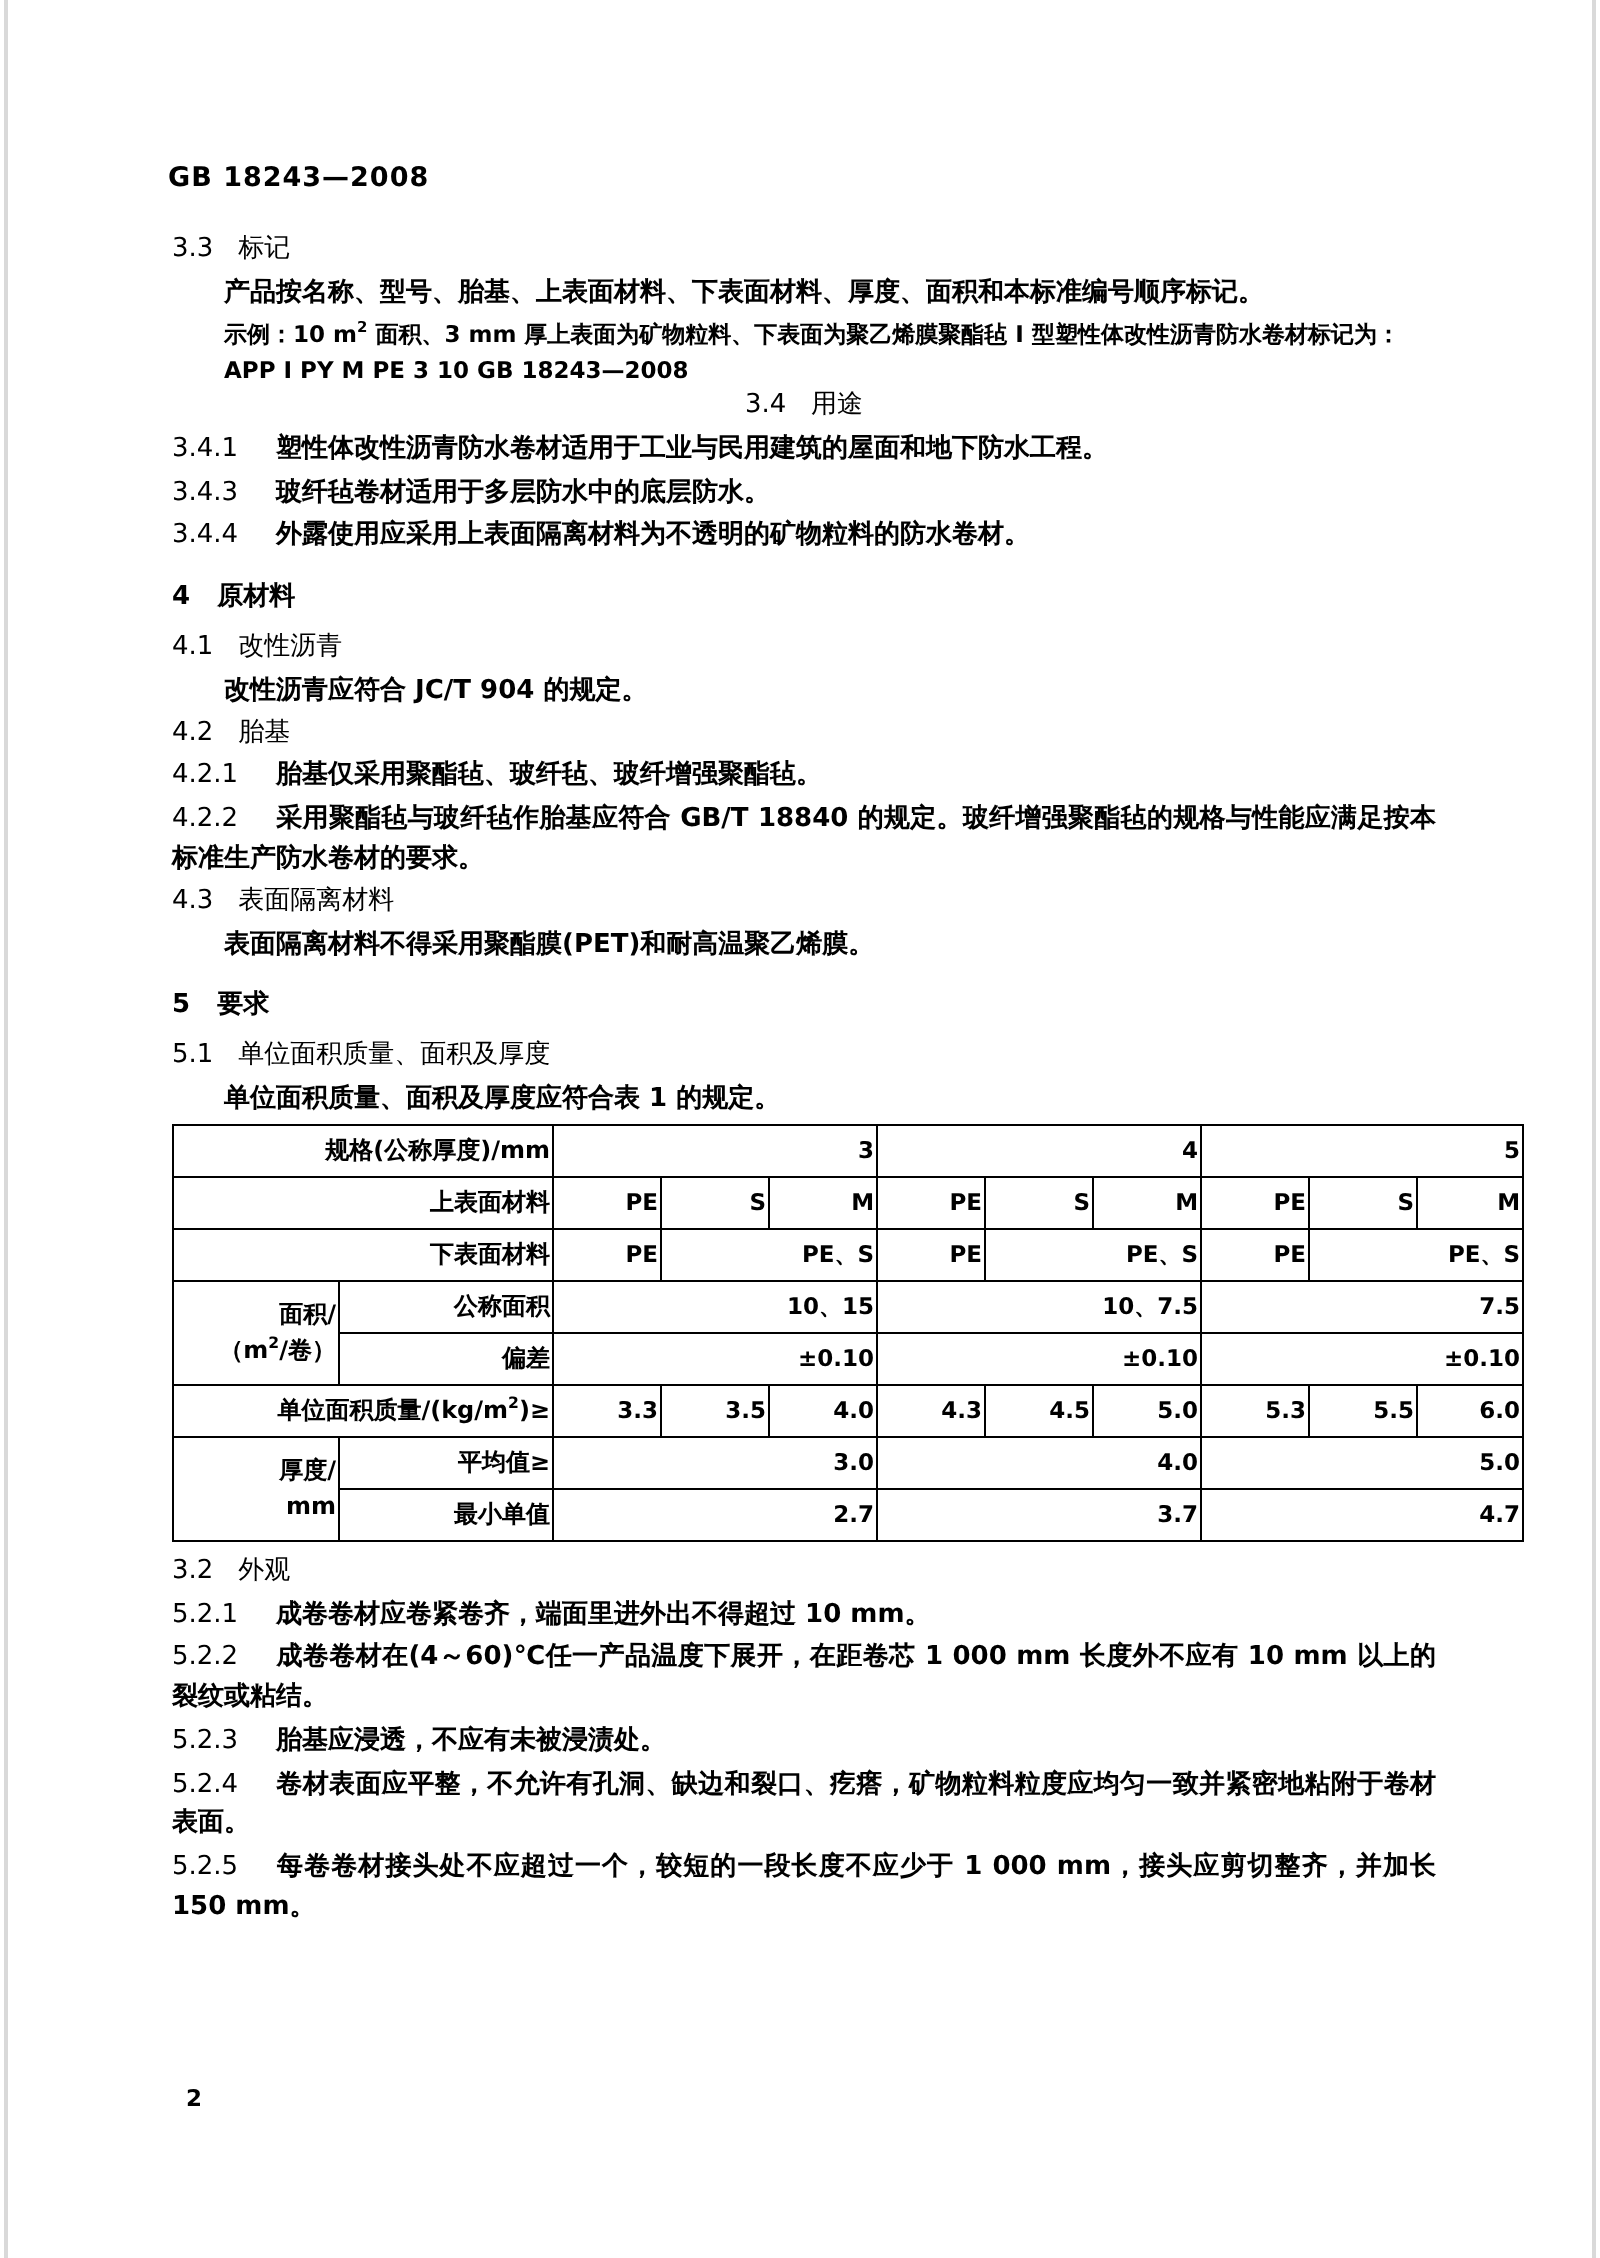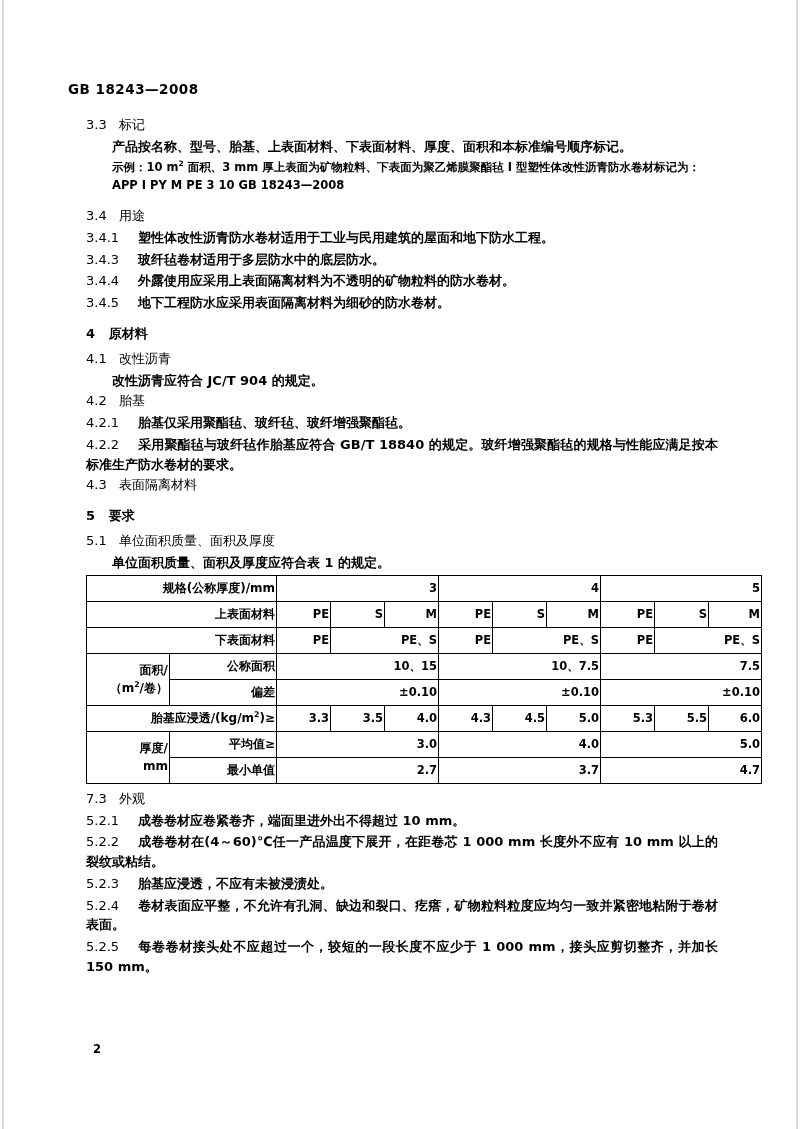--- a/index.html
+++ b/index.html
@@ -29,21 +29,21 @@
     top: 0;
     width: 2px;
     height: 1129px;
     background: #d9d9d9;
   }
   .edge-left { left: 2px; }
   .edge-right { right: 2px; }
 
   .running-head {
     position: absolute;
-    left: 68px;
+    left: 84px;
     top: 81px;
     font-weight: bold;
     font-size: 13.5px;
     letter-spacing: 0.5px;
     font-family: "DejaVu Sans", "Liberation Sans", sans-serif;
   }
 
   .body-flow {
     position: absolute;
     left: 86px;
@@ -92,21 +92,21 @@
     margin: 1px 0 0 0;
   }
   .example-code {
     font-weight: bold;
     font-size: 11.5px;
     text-align: left;
     padding-left: 26px;
     margin: 1px 0 0 0;
     line-height: 1.5;
   }
-  .gap-s { margin-top: 13px; }
+  .gap-s { margin-top: 0; text-align: center; }
 
   sup { font-size: 0.65em; vertical-align: super; line-height: 0; }
 
   
   .table-caption {
     font-weight: bold;
     font-size: 13px;
     text-align: center;
     margin: 7px 0 4px 0;
     letter-spacing: 0.5px;
@@ -166,32 +166,32 @@
 
     <p class="example"><span>示例：</span><span>10 m</span><sup>2</sup><span> 面积、3 mm 厚上表面为矿物粒料、下表面为聚乙烯膜聚酯毡 I 型塑性体改性沥青防水卷材标记为：</span></p>
 
     <p class="example-code">APP I PY M PE 3 10 GB 18243—2008</p>
 
     <div class="clause-head gap-s"><span>3.4</span>&nbsp;&nbsp;&nbsp;<span>用途</span></div>
 
     <p class="para num"><span class="nm">3.4.1</span><span>塑性体改性沥青防水卷材适用于工业与民用建筑的屋面和地下防水工程。</span></p>
     <p class="para num"><span class="nm">3.4.3</span><span>玻纤毡卷材适用于多层防水中的底层防水。</span></p>
     <p class="para num"><span class="nm">3.4.4</span><span>外露使用应采用上表面隔离材料为不透明的矿物粒料的防水卷材。</span></p>
-    <p class="para num"><span class="nm">3.4.5</span><span>地下工程防水应采用表面隔离材料为细砂的防水卷材。</span></p>
 
     <div class="sec-head"><span>4</span>&nbsp;&nbsp;&nbsp;<span>原材料</span></div>
 
     <div class="clause-head"><span>4.1</span>&nbsp;&nbsp;&nbsp;<span>改性沥青</span></div>
     <p class="para indent">改性沥青应符合 JC/T 904 的规定。</p>
 
     <div class="clause-head"><span>4.2</span>&nbsp;&nbsp;&nbsp;<span>胎基</span></div>
     <p class="para num"><span class="nm">4.2.1</span><span>胎基仅采用聚酯毡、玻纤毡、玻纤增强聚酯毡。</span></p>
     <p class="para num"><span class="nm">4.2.2</span><span>采用聚酯毡与玻纤毡作胎基应符合 GB/T 18840 的规定。玻纤增强聚酯毡的规格与性能应满足按本标准生产防水卷材的要求。</span></p>
 
     <div class="clause-head"><span>4.3</span>&nbsp;&nbsp;&nbsp;<span>表面隔离材料</span></div>
+    <p class="para indent">表面隔离材料不得采用聚酯膜(PET)和耐高温聚乙烯膜。</p>
 
     <div class="sec-head"><span>5</span>&nbsp;&nbsp;&nbsp;<span>要求</span></div>
 
     <div class="clause-head"><span>5.1</span>&nbsp;&nbsp;&nbsp;<span>单位面积质量、面积及厚度</span></div>
     <p class="para indent">单位面积质量、面积及厚度应符合表 1 的规定。</p>
 
 
     <table class="spec">
       <colgroup>
         <col style="width:83px">
@@ -244,21 +244,21 @@
           <td colspan="3">10、7.5</td>
           <td colspan="3">7.5</td>
         </tr>
         <tr>
           <td class="lab2">偏差</td>
           <td colspan="3">±0.10</td>
           <td colspan="3">±0.10</td>
           <td colspan="3">±0.10</td>
         </tr>
         <tr>
-          <td class="lab" colspan="2"><span>胎基应浸透/(kg/m</span><sup>2</sup><span>)≥</span></td>
+          <td class="lab" colspan="2"><span>单位面积质量/(kg/m</span><sup>2</sup><span>)≥</span></td>
           <td>3.3</td>
           <td>3.5</td>
           <td>4.0</td>
           <td>4.3</td>
           <td>4.5</td>
           <td>5.0</td>
           <td>5.3</td>
           <td>5.5</td>
           <td>6.0</td>
         </tr>
@@ -274,21 +274,21 @@
         </tr>
         <tr>
           <td class="lab2">最小单值</td>
           <td colspan="3">2.7</td>
           <td colspan="3">3.7</td>
           <td colspan="3">4.7</td>
         </tr>
       </tbody>
     </table>
 
-    <div class="clause-head" style="margin-top:6px"><span>7.3</span>&nbsp;&nbsp;&nbsp;<span>外观</span></div>
+    <div class="clause-head" style="margin-top:6px"><span>3.2</span>&nbsp;&nbsp;&nbsp;<span>外观</span></div>
 
     <p class="para num"><span class="nm">5.2.1</span><span>成卷卷材应卷紧卷齐，端面里进外出不得超过 10 mm。</span></p>
     <p class="para num"><span class="nm">5.2.2</span><span>成卷卷材在(4～60)℃任一产品温度下展开，在距卷芯 1 000 mm 长度外不应有 10 mm 以上的裂纹或粘结。</span></p>
     <p class="para num"><span class="nm">5.2.3</span><span>胎基应浸透，不应有未被浸渍处。</span></p>
     <p class="para num"><span class="nm">5.2.4</span><span>卷材表面应平整，不允许有孔洞、缺边和裂口、疙瘩，矿物粒料粒度应均匀一致并紧密地粘附于卷材表面。</span></p>
     <p class="para num"><span class="nm">5.2.5</span><span>每卷卷材接头处不应超过一个，较短的一段长度不应少于 1 000 mm，接头应剪切整齐，并加长 150 mm。</span></p>
 
   </div>
 
   <div class="folio">2</div>

